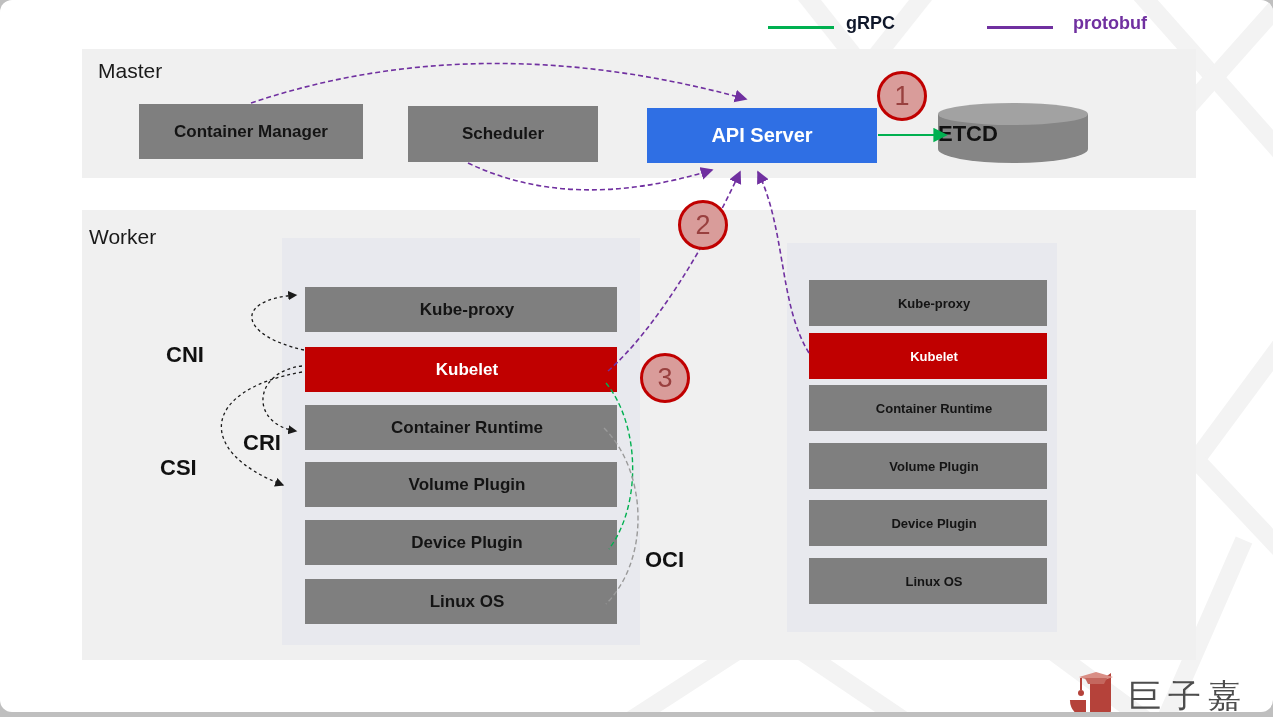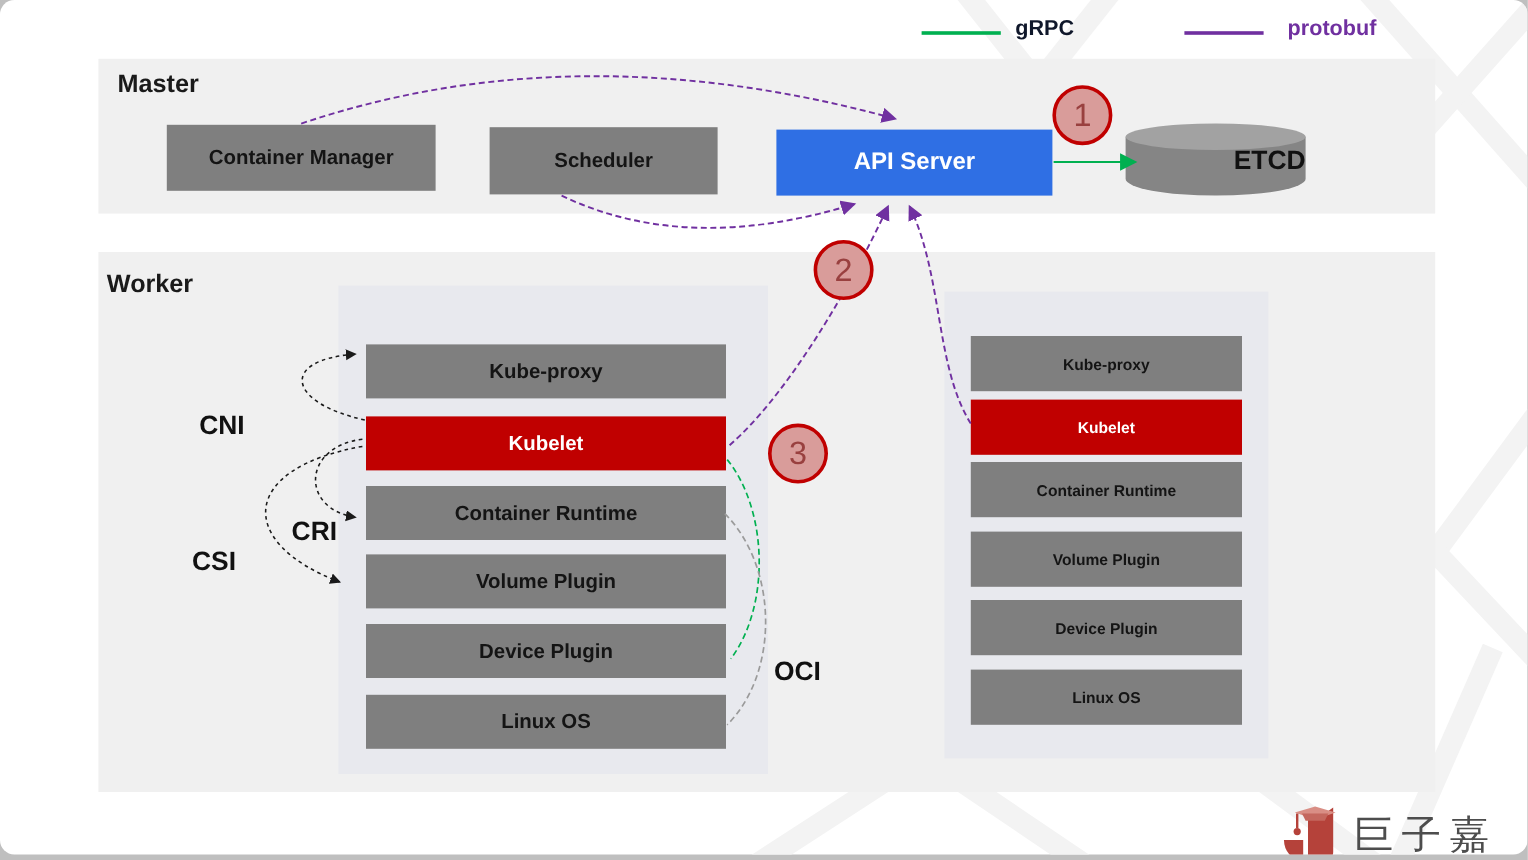--- a/index.html
+++ b/index.html
@@ -4,34 +4,34 @@
 <style>
   html,body{margin:0;padding:0;}
   body{background:#bfbfbf;font-family:"Liberation Sans","DejaVu Sans",sans-serif;}
   .stage{position:relative;width:1273px;height:717px;background:#bfbfbf;overflow:hidden;}
   .card{position:absolute;left:0;top:0;width:1273px;height:712px;background:#ffffff;border-radius:12px;overflow:hidden;}
   .pattern-layer,.arrow-layer{position:absolute;left:0;top:0;width:1273px;height:717px;pointer-events:none;}
   .pattern-layer{z-index:0;}
   .section{position:absolute;background:#f0f0f0;z-index:1;}
   .sec-master{left:82px;top:49px;width:1114px;height:129px;}
   .sec-worker{left:82px;top:210px;width:1114px;height:450px;}
-  .sec-title{position:absolute;font-size:21px;font-weight:bold;color:#1a1a1a;z-index:2;}
+  .sec-title{position:absolute;font-size:21px;font-weight:normal;color:#1a1a1a;z-index:2;}
   .comp{position:absolute;background:#7f7f7f;color:#141414;font-weight:bold;display:flex;align-items:center;justify-content:center;z-index:2;}
   .comp-lg{font-size:17px;}
   .api{background:#2f6fe4;color:#ffffff;font-size:20px;}
   .node-panel{position:absolute;background:#e8e9ee;z-index:1;}
   .node-label{position:absolute;font-weight:normal;color:#1a1a1a;z-index:2;margin-top:36px;}
-  .nrow{position:absolute;background:#7f7f7f;color:#141414;font-weight:bold;display:flex;align-items:center;justify-content:center;z-index:2;}
+  .nrow{position:absolute;background:#7f7f7f;color:#141414;font-weight:bold;display:flex;align-items:center;justify-content:center;z-index:2;padding-left:12px;}
   .nrow.red{background:#c00000;color:#ffffff;}
   .lrow{left:23px;width:300px;height:45px;font-size:17px;}
   .rrow{left:22px;width:226px;height:46px;font-size:13px;}
   .etcd{position:absolute;left:938px;top:103px;width:150px;height:60px;z-index:2;}
   .cyl-body{position:absolute;left:0;right:0;top:11px;bottom:0;background:#858585;border-radius:0 0 75px 75px / 0 0 14px 14px;}
   .cyl-top{position:absolute;left:0;right:0;top:0;height:22px;background:#a2a2a2;border-radius:50%;}
-  .etcd-label{position:absolute;left:0;right:0;top:18px;text-align:right;font-size:22px;font-weight:bold;color:#111;}
+  .etcd-label{position:absolute;left:0;right:12px;top:18px;text-align:left;font-size:22px;font-weight:bold;color:#111;}
   .legend{position:absolute;z-index:2;}
   .legend-line{position:absolute;height:3px;width:66px;top:26px;}
   .legend-text{position:absolute;top:13px;font-size:18px;font-weight:bold;}
   .iface-label{position:absolute;font-size:22px;font-weight:bold;color:#111;z-index:3;margin-top:31px;}
   .step{position:absolute;width:50px;height:50px;border-radius:50%;background:#d99c9a;border:3px solid #c00000;box-sizing:border-box;display:flex;align-items:center;justify-content:center;font-size:27px;color:#99403f;z-index:4;}
   .arrow-layer{z-index:3;}
   .logo{position:absolute;left:1068px;top:670px;height:52px;display:flex;align-items:center;z-index:2;}
   .logo-text{font-size:33px;color:#4d4d4d;letter-spacing:7px;margin-left:14px;}
 </style>
 </head>

